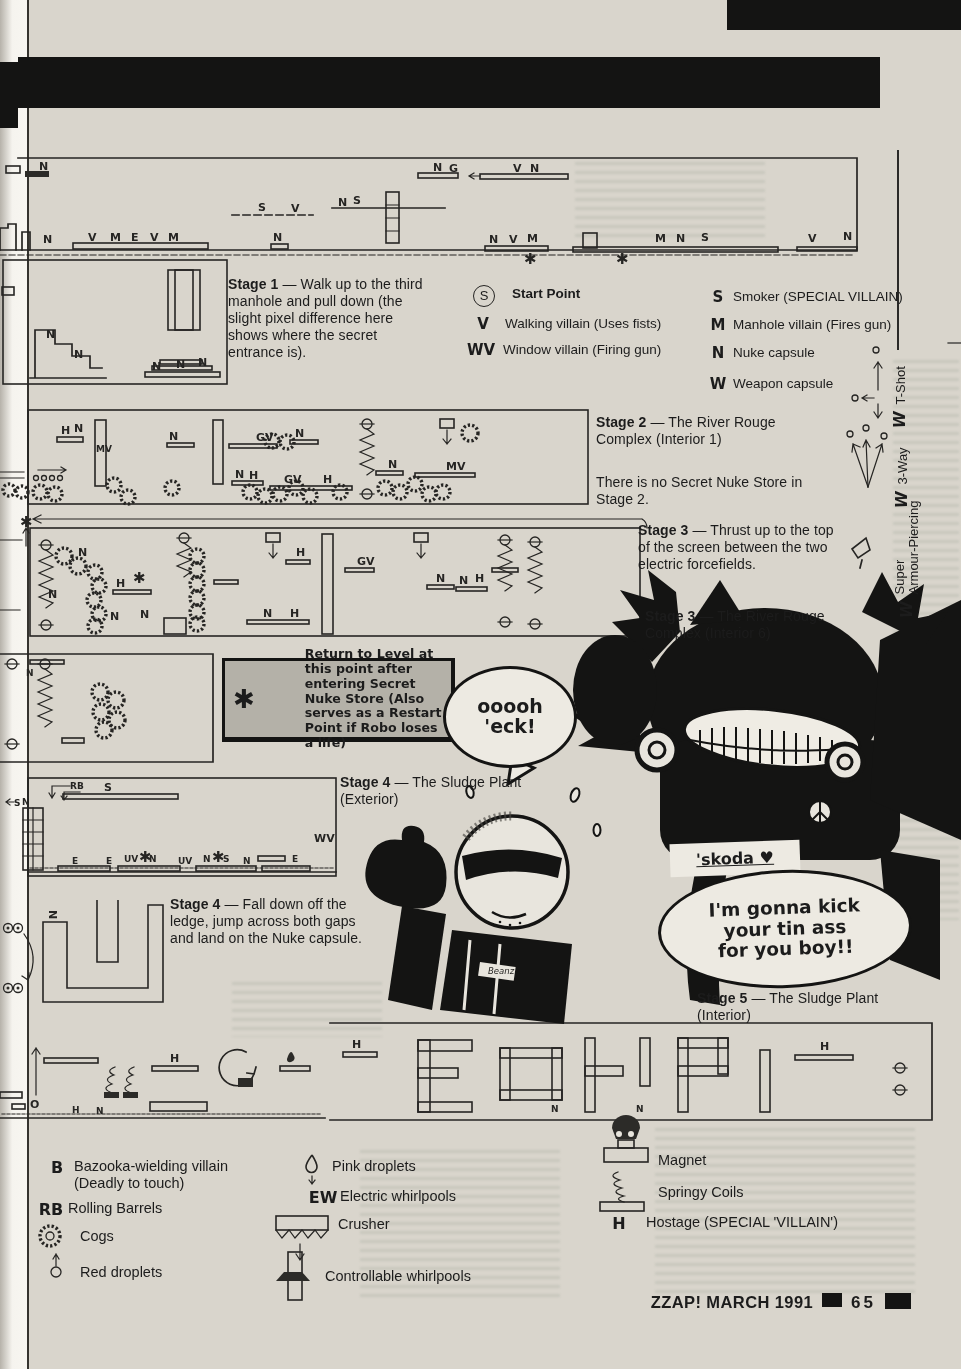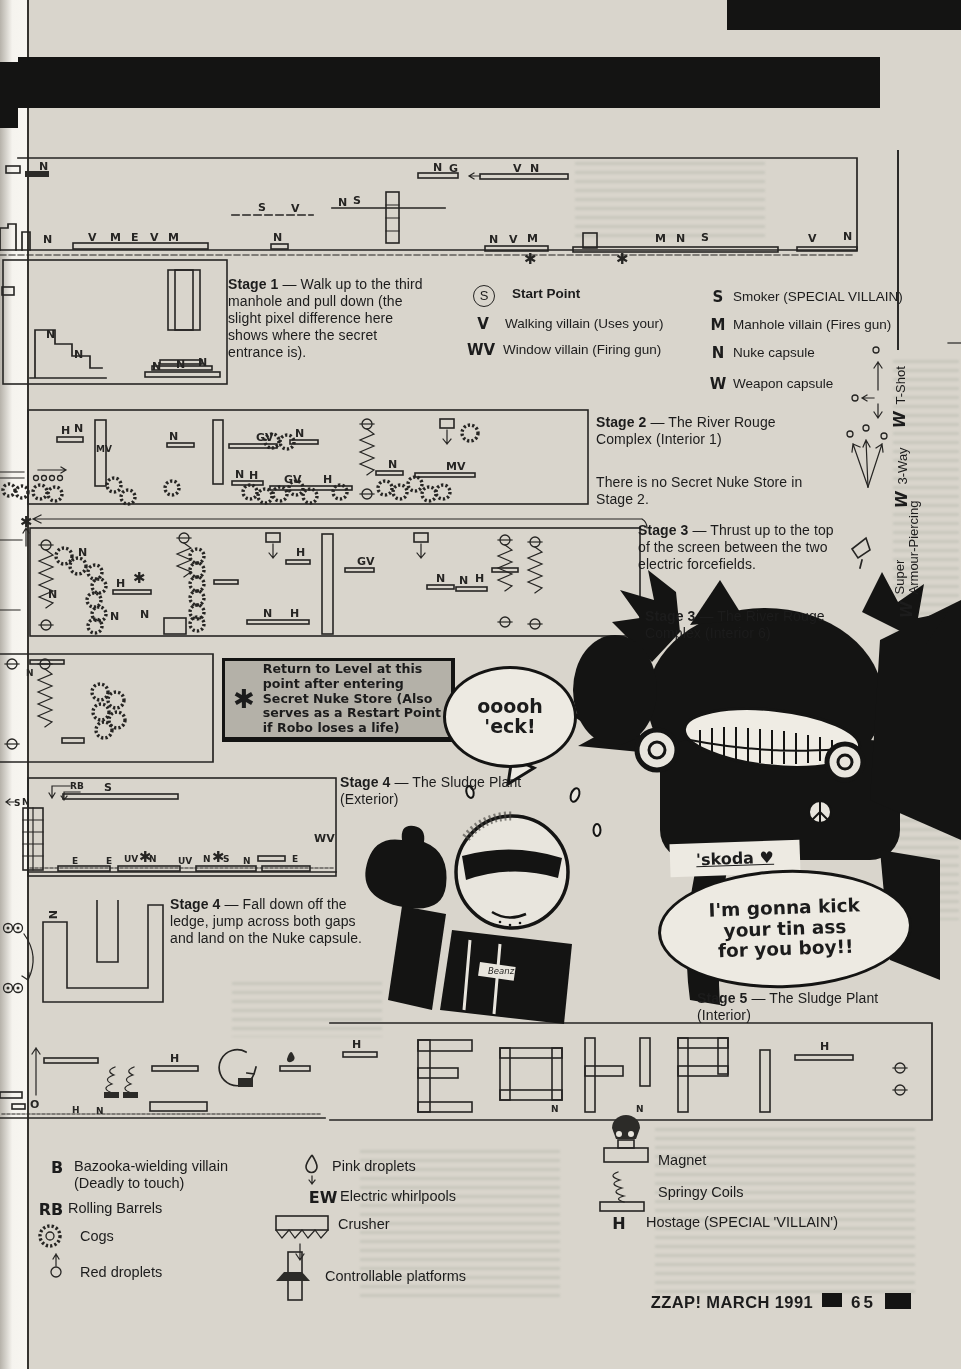--- a/index.html
+++ b/index.html
@@ -40,21 +40,21 @@
   
   .wlabel{position:absolute;z-index:5;transform:rotate(-90deg);transform-origin:0 0;
           display:flex;align-items:center;gap:7px;white-space:nowrap;font-size:13px;}
   .wsym{font-family:"DejaVu Sans",sans-serif;font-style:italic;font-weight:bold;font-size:15px;}
   .w2line{line-height:1.1;}
   
   #restart-box{position:absolute;left:222px;top:658px;width:233px;height:84px;z-index:5;
     background:#b4b1a8;border:3px solid #141413;border-bottom-width:5px;border-right-width:4px;
     display:flex;align-items:center;box-sizing:border-box;padding:4px 8px 4px 6px;}
   #restart-box .star{font-size:26px;line-height:1;margin:0 8px 0 2px;flex-shrink:0;}
-  #restart-box .txt{font-family:"DejaVu Sans",sans-serif;font-weight:bold;font-size:12.6px;line-height:1.18;}
+  #restart-box .txt{font-family:"DejaVu Sans",sans-serif;font-weight:bold;font-size:12.6px;line-height:1.18;margin-left:42px;}
   
   .bubble{position:absolute;z-index:6;background:#edeae2;border:3px solid #141413;border-radius:50%;
           display:flex;align-items:center;justify-content:center;text-align:center;
           font-family:"DejaVu Sans",sans-serif;font-weight:bold;white-space:pre-line;}
   #bubble-robo{left:443px;top:666px;width:128px;height:96px;font-size:19px;line-height:1.05;}
   #bubble-villain{left:658px;top:870px;width:248px;height:112px;font-size:18.5px;line-height:1.12;transform:rotate(-2deg);}
   #skoda-tag{position:absolute;left:670px;top:842px;width:130px;height:33px;z-index:6;background:#edeae2;
              display:flex;align-items:center;justify-content:center;transform:rotate(-2deg);
              font-family:"DejaVu Sans",sans-serif;font-weight:bold;font-size:16px;text-decoration:underline;}
   
@@ -513,21 +513,21 @@
     <b>Stage 1</b>
     <span>— Walk up to the third manhole and pull down (the slight pixel difference here shows where the secret entrance is).</span>
   </div>
 
   <div class="keyrow" style="left:468px;top:285px;">
     <span class="circ">S</span>
     <span class="klabel kbold" style="margin-left:12px;">Start Point</span>
   </div>
   <div class="keyrow" style="left:468px;top:315px;">
     <span class="ksym">V</span>
-    <span class="klabel" style="margin-left:7px;">Walking villain (Uses your)</span>
+    <span class="klabel" style="margin-left:7px;">Walking villain (Uses fists)</span>
   </div>
   <div class="keyrow" style="left:466px;top:341px;">
     <span class="ksym">WV</span>
     <span class="klabel" style="margin-left:7px;">Window villain (Firing gun)</span>
   </div>
 
   <div class="keyrow" style="left:703px;top:288px;">
     <span class="ksym">S</span>
     <span class="klabel">Smoker (SPECIAL VILLAIN)</span>
   </div>
@@ -618,21 +618,21 @@
     <span class="llab">Pink droplets</span>
   </div>
   <div class="lrow" style="left:275px;top:1188px;margin-left:31px;">
     <span class="lsym">EW</span>
     <span class="llab">Electric whirlpools</span>
   </div>
   <div class="lrow" style="left:338px;top:1216px;">
     <span class="llab">Crusher</span>
   </div>
   <div class="lrow" style="left:325px;top:1268px;">
-    <span class="llab">Controllable platforms</span>
+    <span class="llab">Controllable whirlpools</span>
   </div>
   <div class="lrow" style="left:658px;top:1152px;">
     <span class="llab">Magnet</span>
   </div>
   <div class="lrow" style="left:658px;top:1184px;">
     <span class="llab">Springy Coils</span>
   </div>
   <div class="lrow" style="left:602px;top:1214px;">
     <span class="lsym">H</span>
     <span class="llab" style="margin-left:10px;">Hostage (SPECIAL 'VILLAIN')</span>

